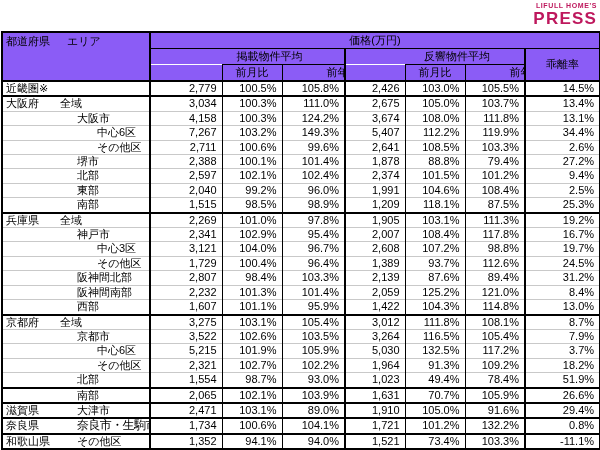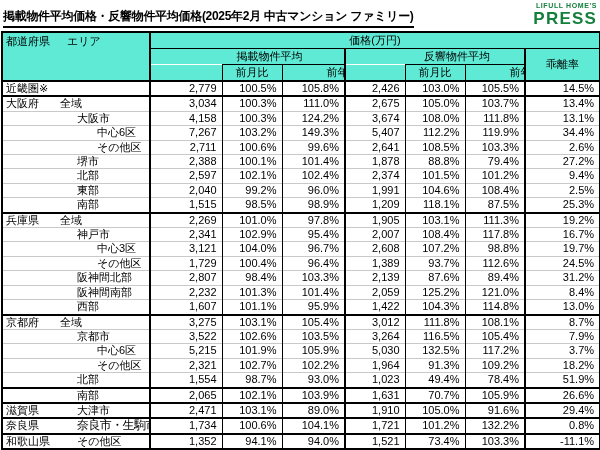--- a/index.html
+++ b/index.html
@@ -20,21 +20,21 @@
   .logo { position:absolute; right:3px; top:-4px; text-align:right; line-height:1; }
   .logo-top { font-size:7px; font-weight:bold; letter-spacing:0.6px; }
   .logo-press { font-size:17px; font-weight:800; letter-spacing:1.2px; margin-top:1px; }
 
   
   table.price {
     width:598px; border-collapse:collapse; table-layout:fixed;
     border:2px solid #000; margin-top:2px;
   }
   th {
-    background:#5eead4; font-weight:normal; font-size:11px;
+    background:#8b5cf6; font-weight:normal; font-size:11px;
     border:1px solid #000; height:12px; padding:0; text-align:center;
     overflow:hidden; white-space:nowrap;
   }
   thead tr.subrow th { border-bottom:2px solid #000;margin-top:27px; }
   th.region-head {
     text-align:left; vertical-align:top; padding:1px 0 0 3px;
     border-right:2px solid #000;
   }
   th.region-head .gap { margin-left:17px; }
   th.br2 { border-right:2px solid #000;padding-left:44px; }
@@ -57,22 +57,21 @@
   .aname.i2 { margin-left:74px; }
   .aname.i3 { margin-left:94px; }
   .aname.small { font-size:12px; letter-spacing:-0.6px; }
 </style>
 </head>
 <body>
 
 <div class="page">
 
   <div class="topbar">
-    <span class="title">掲載物件平均価格・反響物件平均価格(2025年2月 中古マンション ファミリー)</span>
-    <div class="logo" style="color:#15803d;margin-left:40px;">
+    <div class="logo" style="color:#be185d;margin-left:40px;">
       <div class="logo-top">LIFULL HOME'S</div>
       <div class="logo-press">PRESS</div>
     </div>
   </div>
 
   <table class="price">
     <colgroup>
       <col style="width:148px">
       <col style="width:72px">
       <col style="width:60px">

